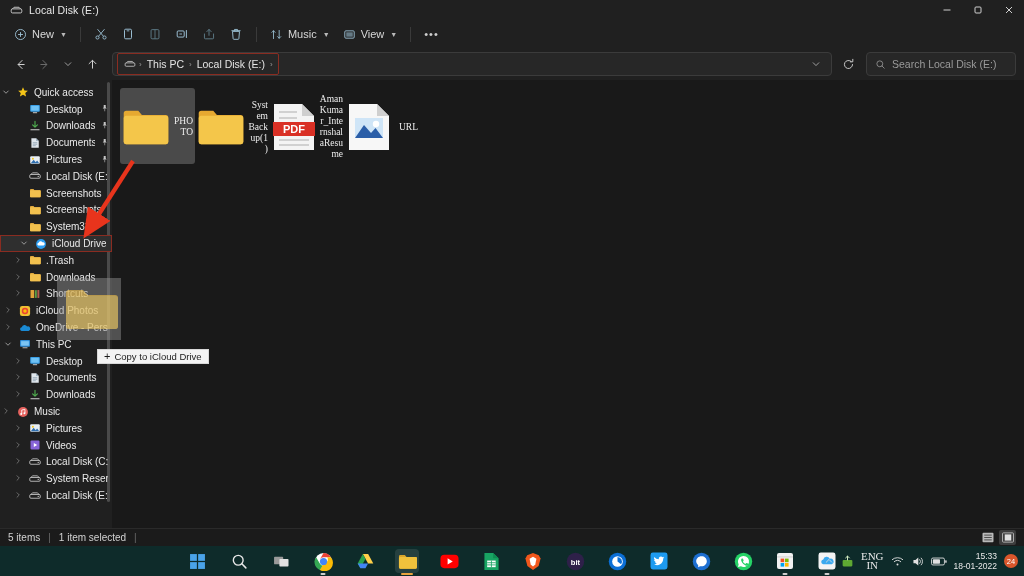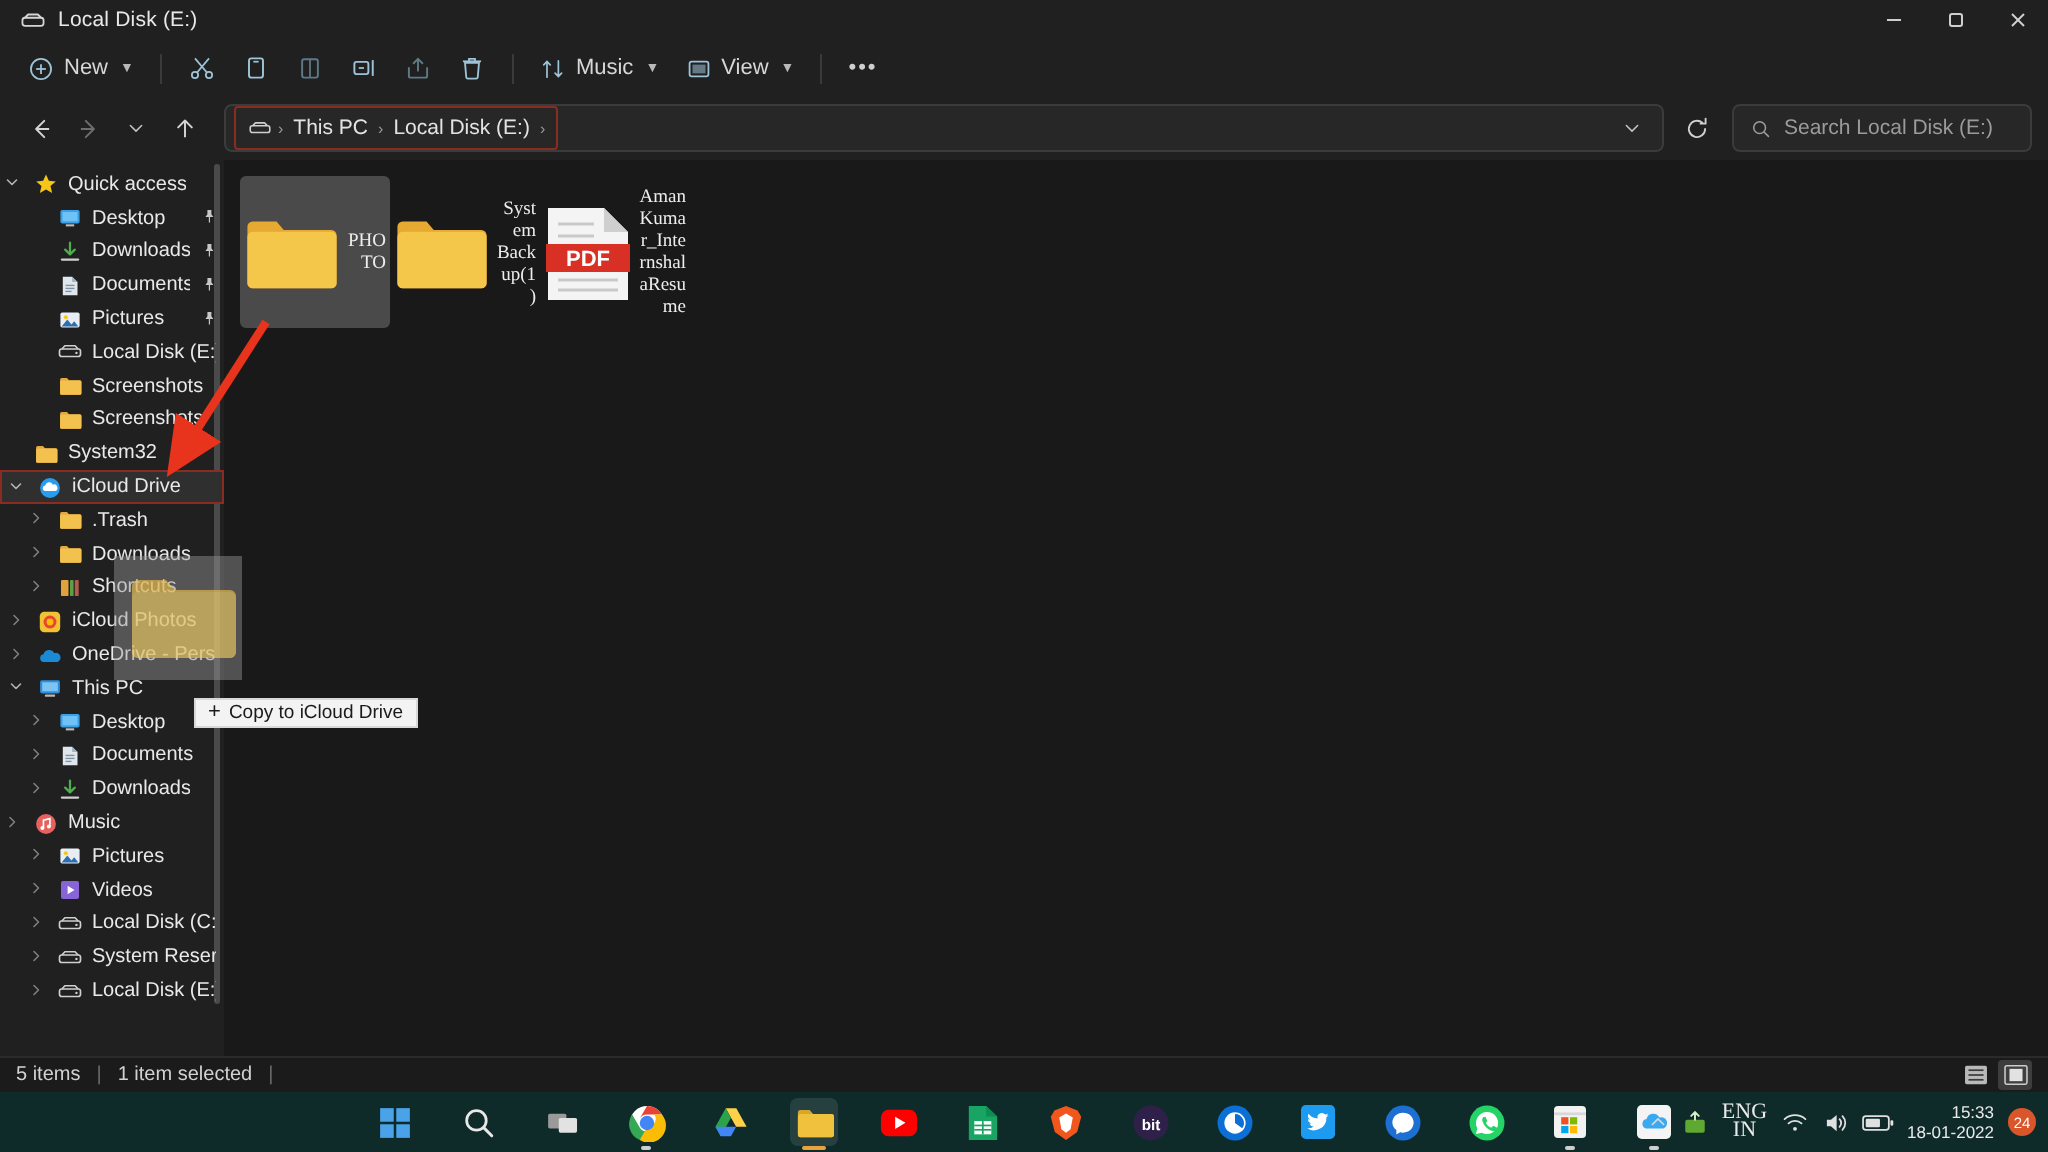--- a/index.html
+++ b/index.html
@@ -473,31 +473,31 @@
           <div class="sb-item" style="padding-left: 12px;">
             <span class="sb-arrow none"></span>
             <span class="sb-icon">
               <svg width="12" height="12" viewBox="0 0 16 16">
                 <path d="M1.4 3.6 a1 1 0 0 1 1-1 h3.6 l1.3 1.6 h7.3 a1 1 0 0 1 1 1 v7.6 a1 1 0 0 1-1 1 H2.4 a1 1 0 0 1-1-1 Z" fill="#e2a93e"></path>
                 <path d="M1.4 5.4 a1 1 0 0 1 1-1 h12.2 a1 1 0 0 1 1 1 v7.4 a1 1 0 0 1-1 1 H2.4 a1 1 0 0 1-1-1 Z" fill="#f2c14e"></path>
               </svg>
             </span>
             <span class="sb-label">Screenshots</span>
           </div>
-          <div class="sb-item" style="">
+          <div class="sb-item" style="padding-left: 12px;">
             <span class="sb-arrow none"></span>
             <span class="sb-icon">
               <svg width="12" height="12" viewBox="0 0 16 16">
                 <path d="M1.4 3.6 a1 1 0 0 1 1-1 h3.6 l1.3 1.6 h7.3 a1 1 0 0 1 1 1 v7.6 a1 1 0 0 1-1 1 H2.4 a1 1 0 0 1-1-1 Z" fill="#e2a93e"></path>
                 <path d="M1.4 5.4 a1 1 0 0 1 1-1 h12.2 a1 1 0 0 1 1 1 v7.4 a1 1 0 0 1-1 1 H2.4 a1 1 0 0 1-1-1 Z" fill="#f2c14e"></path>
               </svg>
             </span>
             <span class="sb-label">System32</span>
           </div>
-          <div class="sb-item sel sb-redbox" style="padding-left: 2px;">
+          <div class="sb-item sel sb-redbox" style="padding-left: 18px;">
             <span class="sb-arrow down"><svg width="8" height="8" viewBox="0 0 16 16">
                 <path d="M3.5 6 L8 10.5 L12.5 6" fill="none" stroke="#b5b5b5" stroke-width="1.6" stroke-linecap="round" stroke-linejoin="round"></path>
               </svg></span>
             <span class="sb-icon">
               <svg width="12" height="12" viewBox="0 0 16 16">
                 <circle cx="8" cy="8" r="6.6" fill="#2a9cf0"></circle>
                 <path d="M4.5 10 a1.9 1.9 0 0 1 .3-3.7 a2.7 2.7 0 0 1 5.1-.5 a1.9 1.9 0 0 1 1.6 4.2 Z" fill="#fff"></path>
               </svg>
             </span>
             <span class="sb-label">iCloud Drive</span>
@@ -728,20 +728,32 @@
                     <line x1="7" y1="10" x2="25" y2="10"></line>
                     <line x1="7" y1="16" x2="25" y2="16"></line>
                     <line x1="7" y1="38" x2="37" y2="38"></line>
                     <line x1="7" y1="43" x2="37" y2="43"></line>
                   </g>
                   <rect x="1" y="20" width="42" height="14" fill="#d93025"></rect>
                   <text x="22" y="31" font-family="Liberation Sans, sans-serif" font-size="11" font-weight="bold" fill="#fff" text-anchor="middle">PDF</text>
                 </svg>
               </div>
               <div class="tile-lbl">AmanKumar_InternshalaResume</div>
+            </div>
+            <div class="tile">
+              <div class="tile-ico">
+                <svg width="44" height="50" viewBox="0 0 44 50">
+                  <path d="M2 2 h28 l12 12 v34 H2 Z" fill="#f7f7f7"></path>
+                  <path d="M30 2 L42 14 H30 Z" fill="#cfcfcf"></path>
+                  <rect x="8" y="16" width="28" height="20" fill="#cfe5f7"></rect>
+                  <circle cx="29" cy="22" r="3.2" fill="#fff"></circle>
+                  <path d="M8 36 L17 23 L24 31 L28.5 26 L36 36 Z" fill="#2b5ea8"></path>
+                </svg>
+              </div>
+              <div class="tile-lbl">URL</div>
             </div>
           </div>
       </div>
 
       <div class="ghost"></div>
       <div class="ghost-folder">
         <svg width="56" height="46" viewBox="0 0 56 46">
           <path d="M2 7 a3 3 0 0 1 3-3 h14 l4.5 5 H51 a3 3 0 0 1 3 3 v28 a3 3 0 0 1-3 3 H5 a3 3 0 0 1-3-3 Z" fill="#f0c04a"></path>
           <path d="M2 13 a3 3 0 0 1 3-3 h46 a3 3 0 0 1 3 3 v27 a3 3 0 0 1-3 3 H5 a3 3 0 0 1-3-3 Z" fill="#f6cf63"></path>
         </svg>

